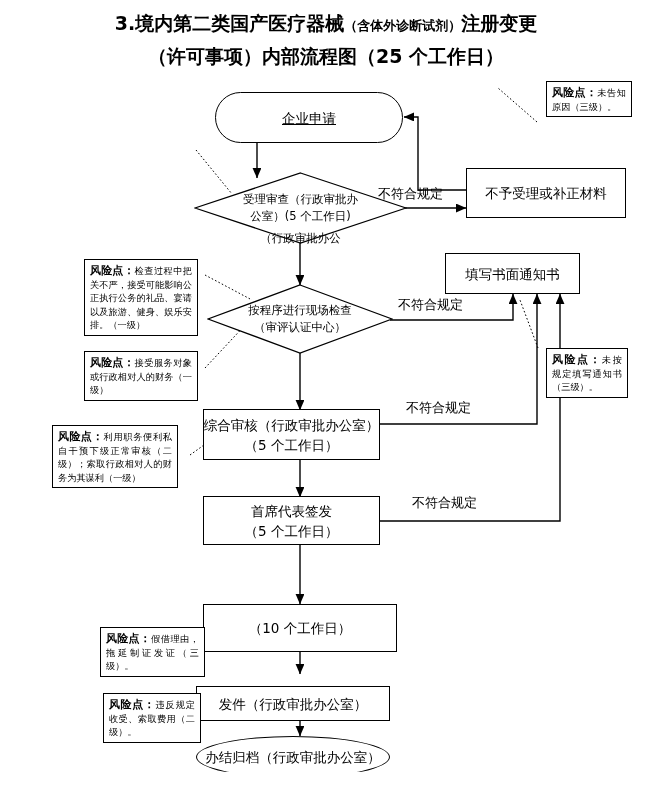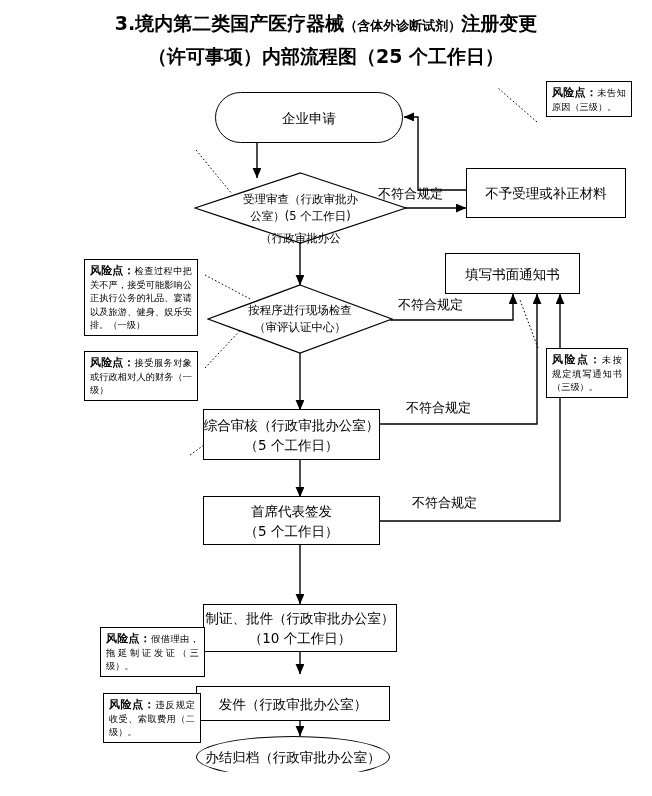--- a/index.html
+++ b/index.html
@@ -53,20 +53,21 @@
     justify-content: center;
     text-align: center;
     font-size: 13.5px;
     line-height: 20px;
   }
   .node .txt { display: block; }
   .node .txt span { display: block; white-space: nowrap; }
 
   .terminator {
     border-radius: 999px;
+    text-decoration: underline;
   }
   .ellipse {
     border-radius: 50%;
     align-items: center;
   }
 
   
   .diamond {
     position: absolute;
   }
@@ -213,21 +214,20 @@
 
   <div class="node" style="left:203px; top:496px; width:177px; height:49px;">
     <span class="txt">
       <span>首席代表签发</span>
       <span>（5 个工作日）</span>
     </span>
   </div>
 
   <div class="node" style="left:203px; top:604px; width:194px; height:48px;">
     <span class="txt">
-      <span>制证、批件（行政审批办公室）</span>
       <span>（10 个工作日）</span>
     </span>
   </div>
 
   <div class="node" style="left:196px; top:686px; width:194px; height:35px;">
     <span class="txt">
         <span>发件（行政审批办公室）</span>
       </span>
   </div>
 
@@ -256,20 +256,23 @@
 
 
   <div class="risk" style="left:84px; top:259px; width:114px;">
     <b>风险点：</b><span>检查过程中把关不严，接受可能影响公正执行公务的礼品、宴请以及旅游、健身、娱乐安排。（一级）</span>
   </div>
 
   <div class="risk" style="left:84px; top:351px; width:114px;">
     <b>风险点：</b><span>接受服务对象或行政相对人的财务（一级）</span>
   </div>
 
+  <div class="risk" style="left:52px; top:425px; width:126px;">
+    <b>风险点：</b><span>利用职务便利私自干预下级正常审核（二级）；索取行政相对人的财务为其谋利（一级）</span>
+  </div>
 
   <div class="risk" style="left:546px; top:81px; width:86px;">
     <b>风险点：</b><span>未告知原因（三级）。</span>
   </div>
 
   <div class="risk" style="left:546px; top:348px; width:82px;">
     <b>风险点：</b><span>未按规定填写通知书（三级）。</span>
   </div>
 
   <div class="risk" style="left:100px; top:627px; width:105px;">

